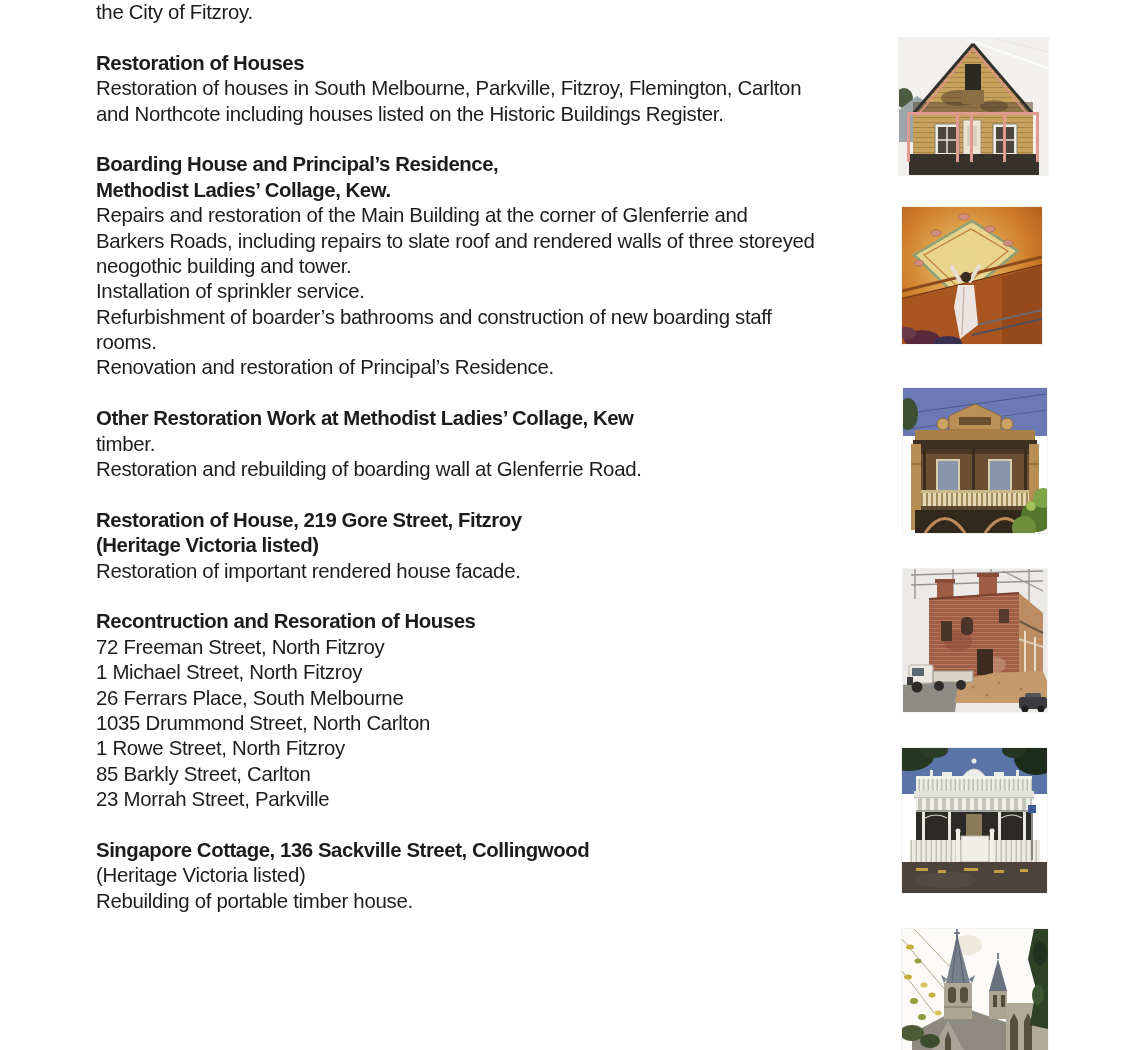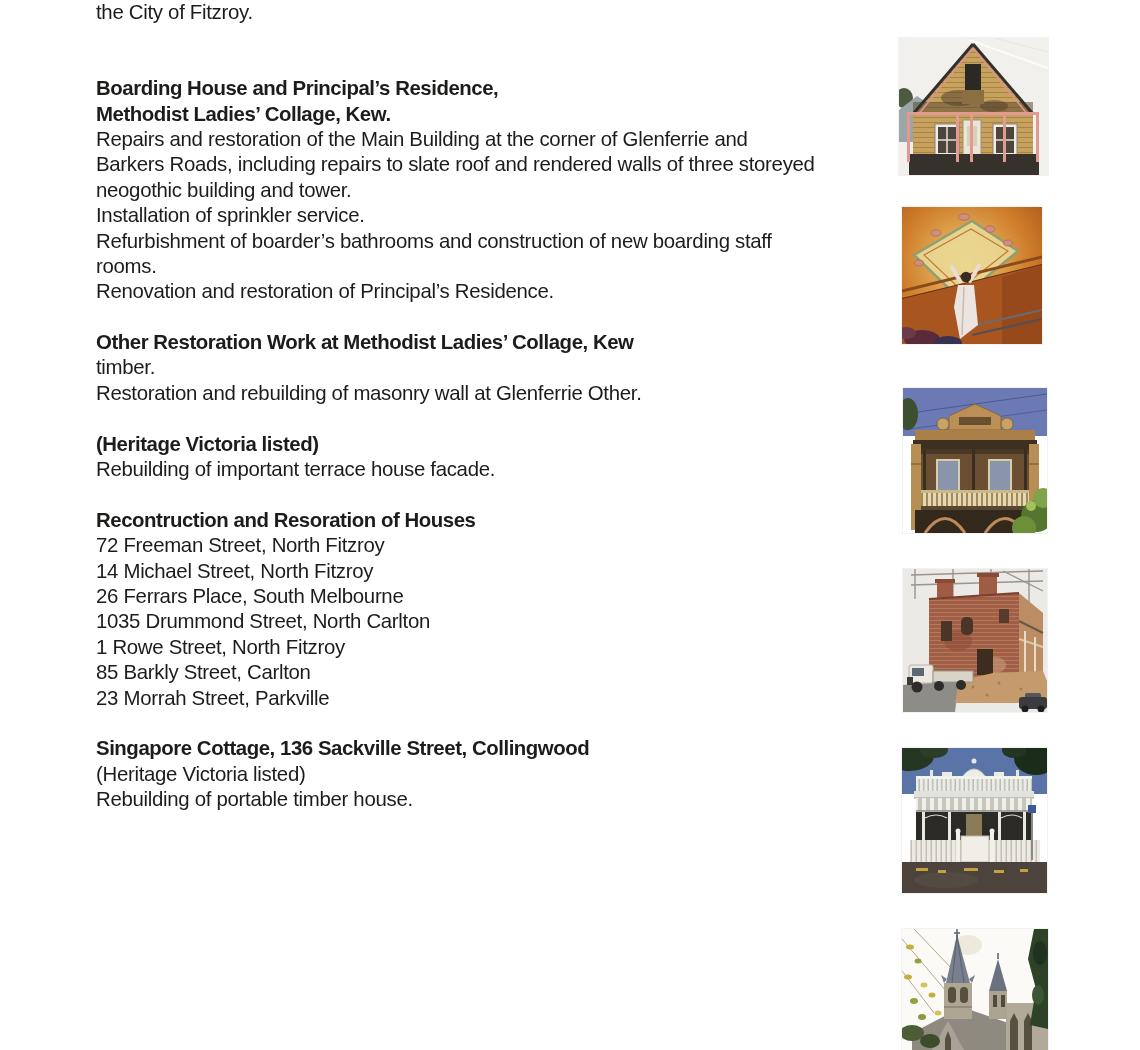--- a/index.html
+++ b/index.html
@@ -18,52 +18,58 @@
   figure.photo{position:absolute;margin:0;padding:0;box-shadow:0 0 0 1px rgba(0,0,0,0.05);}
   figure.photo svg{display:block;width:100%;height:100%;}
 </style>
 </head>
 <body>
 
 <div class="text-col">
   <div class="ln">the City of Fitzroy.</div>
   <div class="gap"></div>
 
+  <section>
+    <div class="ln b">Restoration of Houses</div>
+    <div class="ln">Restoration of houses in South Melbourne, Parkville, Fitzroy, Flemington, Carlton</div>
+    <div class="ln">and Northcote including houses listed on the Historic Buildings Register.</div>
+  </section>
   <div class="gap"></div>
 
   <section>
     <div class="ln b">Boarding House and Principal’s Residence,</div>
     <div class="ln b">Methodist Ladies’ Collage, Kew.</div>
     <div class="ln">Repairs and restoration of the Main Building at the corner of Glenferrie and</div>
     <div class="ln">Barkers Roads, including repairs to slate roof and rendered walls of three storeyed</div>
     <div class="ln">neogothic building and tower.</div>
     <div class="ln">Installation of sprinkler service.</div>
     <div class="ln">Refurbishment of boarder’s bathrooms and construction of new boarding staff</div>
     <div class="ln">rooms.</div>
     <div class="ln">Renovation and restoration of Principal’s Residence.</div>
   </section>
   <div class="gap"></div>
 
   <section>
     <div class="ln b">Other Restoration Work at Methodist Ladies’ Collage, Kew</div>
     <div class="ln">timber.</div>
-    <div class="ln">Restoration and rebuilding of masonry wall at Glenferrie Other.</div>
-  </section>
-  <div class="gap"></div>
-
-  <section>
+    <div class="ln">Restoration and rebuilding of boarding wall at Glenferrie Road.</div>
+  </section>
+  <div class="gap"></div>
+
+  <section>
+    <div class="ln b">Restoration of House, 219 Gore Street, Fitzroy</div>
     <div class="ln b">(Heritage Victoria listed)</div>
-    <div class="ln">Rebuilding of important terrace house facade.</div>
+    <div class="ln">Restoration of important rendered house facade.</div>
   </section>
   <div class="gap"></div>
 
   <section>
     <div class="ln b">Recontruction and Resoration of Houses</div>
     <div class="ln">72 Freeman Street, North Fitzroy</div>
-    <div class="ln">14 Michael Street, North Fitzroy</div>
+    <div class="ln">1 Michael Street, North Fitzroy</div>
     <div class="ln">26 Ferrars Place, South Melbourne</div>
     <div class="ln">1035 Drummond Street, North Carlton</div>
     <div class="ln">1 Rowe Street, North Fitzroy</div>
     <div class="ln">85 Barkly Street, Carlton</div>
     <div class="ln">23 Morrah Street, Parkville</div>
   </section>
   <div class="gap"></div>
 
   <section>
     <div class="ln b">Singapore Cottage, 136 Sackville Street, Collingwood</div>

